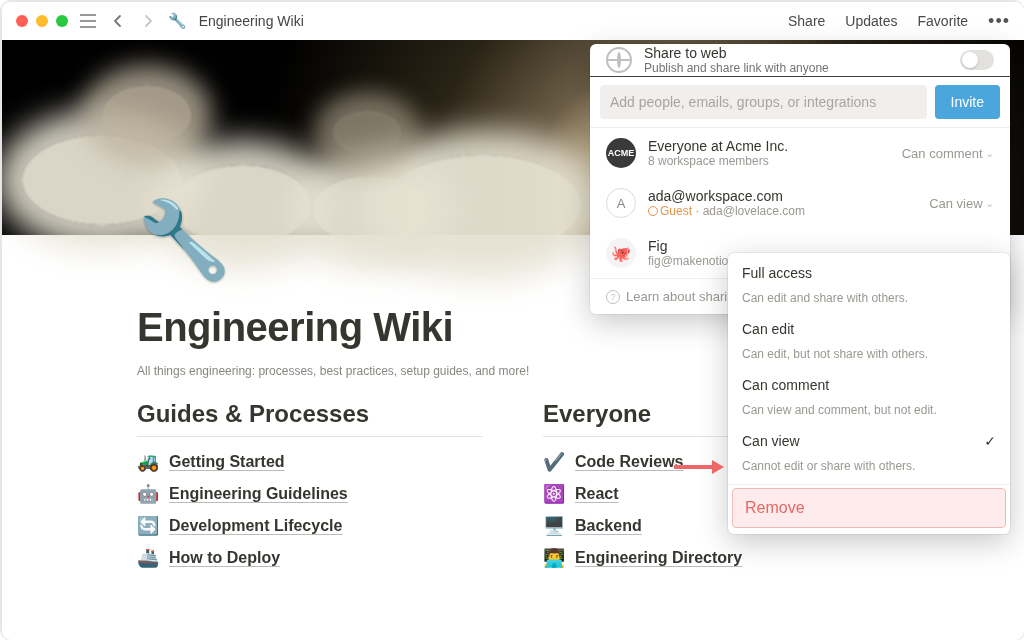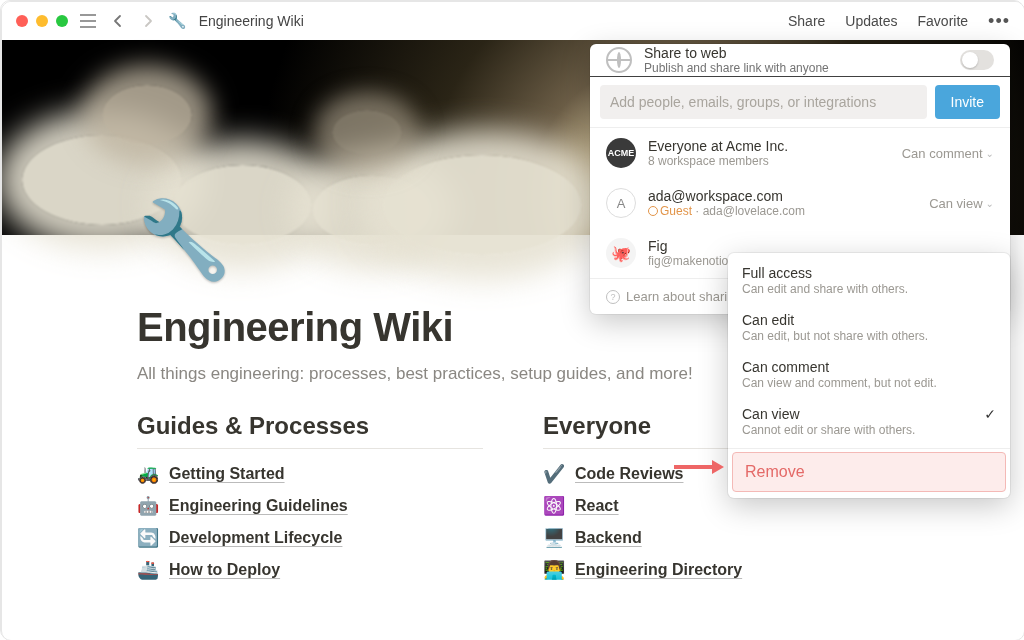--- a/index.html
+++ b/index.html
@@ -36,21 +36,21 @@
      repeating-linear-gradient(0deg,transparent 0 12px,#777 12px 13px),
      repeating-linear-gradient(90deg,transparent 0 14px,#777 14px 15px); opacity:0.6;}
   .rocket .arm{position:absolute;left:20px;width:34px;height:3px;background:#888;}
   .rocket .arm.a1{bottom:110px;} .rocket .arm.a2{bottom:80px;} .rocket .arm.a3{bottom:50px;}
   .rocket .flare{ position:absolute; left:30px; bottom:-2px; width:60px; height:30px; background: radial-gradient(circle,#fff,#ffe8a0 40%,transparent 70%); border-radius:50%; filter:blur(2px);}
   
   .page-icon { position:absolute; left:135px; bottom:-50px; font-size: 76px; transform: rotate(0deg); filter: drop-shadow(0 1px 1px rgba(0,0,0,0.25)); }
   
   .page { padding: 70px 135px 0; }
   h1 { font-size: 40px; font-weight: 700; margin-bottom: 14px; letter-spacing:-0.5px;}
-  .subtitle { font-size: 17px; color:#8a8782; margin-bottom: 28px;}
+  .subtitle { font-size: 12px; color:#8a8782; margin-bottom: 22px;}
   .cols { display:flex; gap: 60px; }
   .col { flex:1; min-width:0;}
   .col h2 { font-size: 24px; font-weight: 700; margin-bottom: 8px;}
   .hr { height:1px; background:#e6e4e0; margin-bottom: 14px;}
   .item { display:flex; align-items:center; gap:10px; font-size:16px; font-weight:600; margin-bottom: 10px; }
   .item .emoji{ width:22px; font-size:18px; text-align:center;}
   .item .txt { text-decoration: underline; text-decoration-color:#bbb; text-underline-offset:3px;}
   
   .popover { position:absolute; top:44px; right:14px; width:420px; background:#fff; border-radius:6px; box-shadow: 0 8px 30px rgba(0,0,0,0.22), 0 0 0 1px rgba(0,0,0,0.05); font-size:14px; z-index:10;}
   .pv-row { display:flex; align-items:center; padding:1px 16px; gap:12px;}
@@ -77,21 +77,21 @@
   .guest{color:#e2954a;}
   .mini-globe{display:inline-block;width:10px;height:10px;border:1px solid #e2954a;border-radius:50%;position:relative;vertical-align:-1px;margin-right:2px;}
   .perm{font-size:13px;color:#9b9892;display:flex;align-items:center;gap:3px;cursor:pointer; white-space:nowrap;}
   .chev{font-size:10px;color:#bbb;}
   .pv-foot{padding:10px 16px;border-top:1px solid #eee;display:flex;align-items:center;gap:6px;color:#9b9892;font-size:13px;}
   .q-ic{width:14px;height:14px;border:1.3px solid #bfbfbf;border-radius:50%;display:flex;align-items:center;justify-content:center;font-size:9px;color:#bfbfbf;}
   
   .dropdown{position:absolute; top:253px; right:14px; width:282px; background:#fff; border-radius:6px; box-shadow:0 8px 30px rgba(0,0,0,0.22),0 0 0 1px rgba(0,0,0,0.06); z-index:20; padding:4px 0;}
   .dd-item{padding:8px 14px;cursor:pointer;}
   .dd-t{font-size:14px;color:#37352f;display:flex;align-items:center;justify-content:space-between;}
-  .dd-s{font-size:12px;color:#9b9892;margin-top:1px;}
+  .dd-s{font-size:12px;color:#9b9892;margin-top:10px;}
   .dd-sep{height:1px;background:#eee;margin:3px 0;}
   .dd-item.remove{color:#e46967;}
   .dd-item.remove.highlight{background:#fdeceb;border:1px solid #f4b9b6;border-radius:4px;margin:2px 4px;padding:10px 12px;}
   .check{font-size:14px;color:#333;}
   
   .arrow-annot{position:absolute; top:458px; left:674px; z-index:30;}
   .arrow-annot svg{overflow:visible;}
 </style>
 </head>
 <body>

